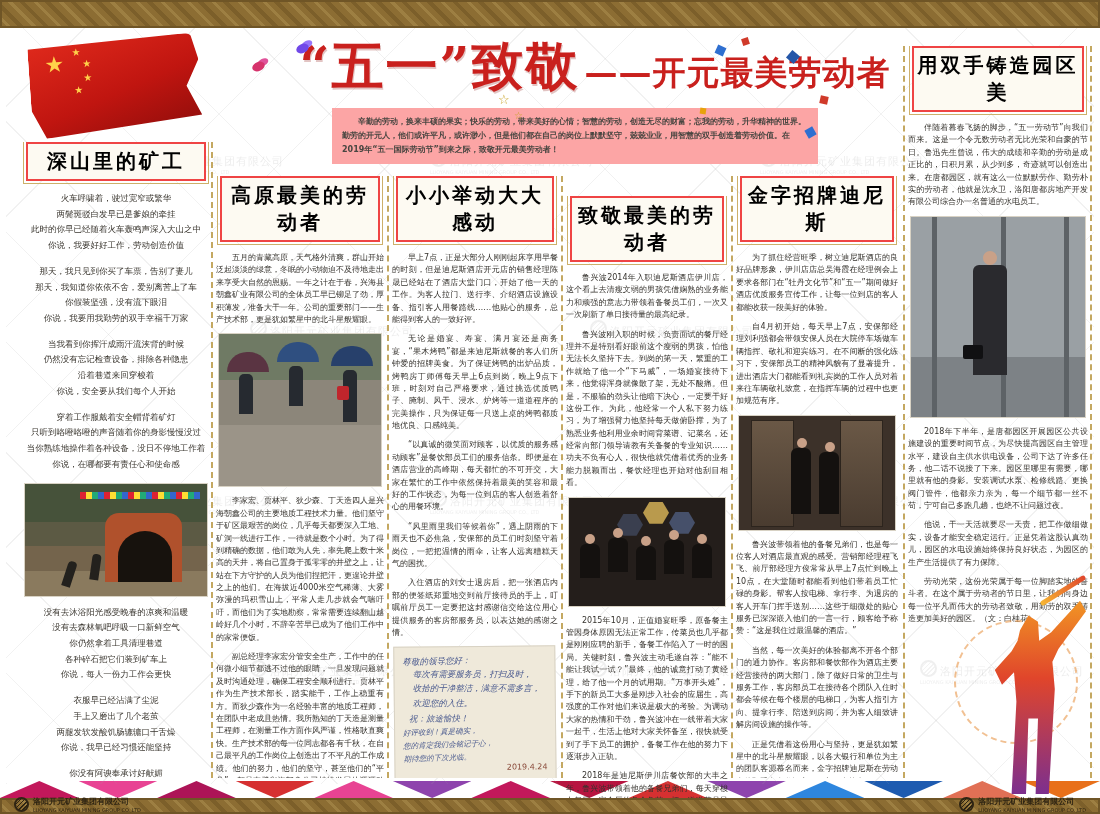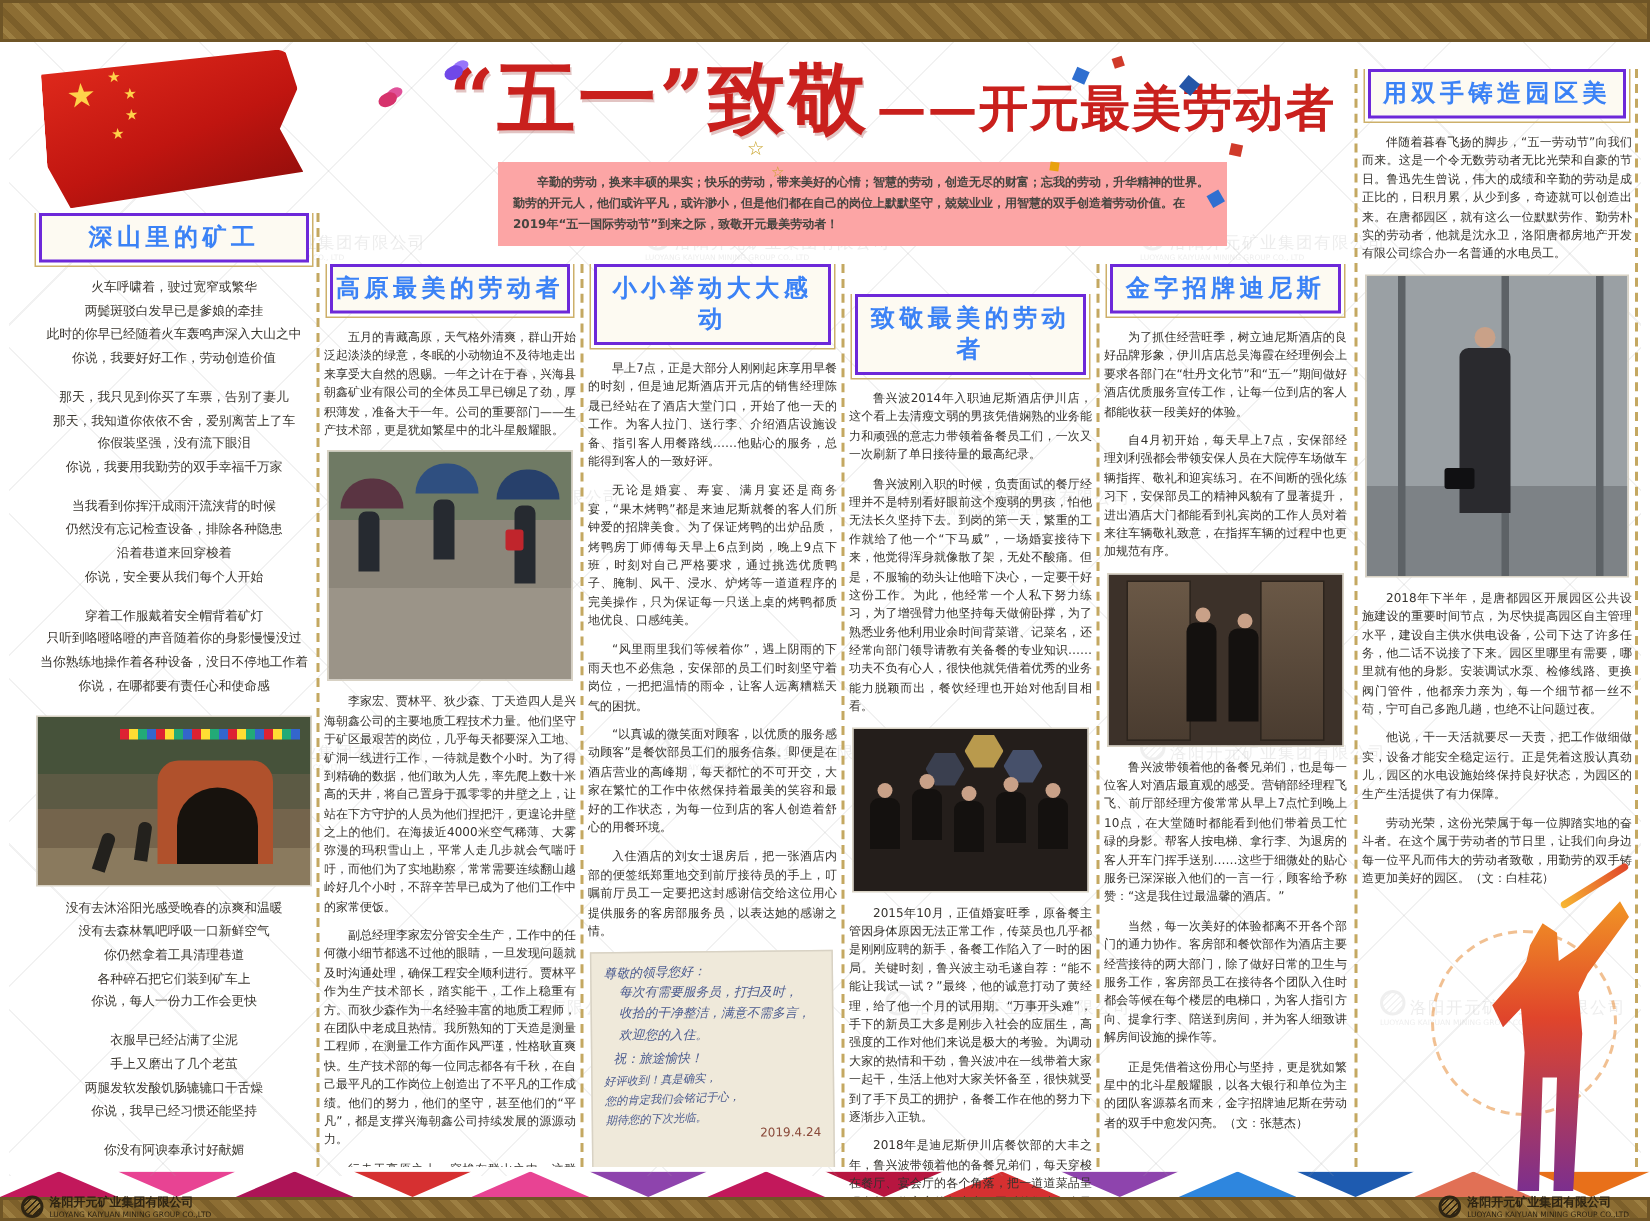--- a/index.html
+++ b/index.html
@@ -35,22 +35,22 @@
   .gold-star{position:absolute;color:#c9a227;font-size:13px;z-index:5;}
   .butterfly{position:absolute;width:13px;height:9px;background:#d6336c;border-radius:60% 60% 60% 60%;z-index:5;
              box-shadow:6px -2px 0 -1px #e0529a;transform:rotate(-25deg);}
   .confetti{position:absolute;z-index:5;}
   #intro-box{position:absolute;left:332px;top:108px;width:466px;z-index:4;background:#fca5a5;
              padding:7px 10px;color:#474540;font-size:8px;line-height:1.75;}
   #intro-box p{margin:0;white-space:pre-line;text-indent:2em;font-weight:bold;}
   
   .col{position:absolute;overflow:hidden;z-index:4;}
   .sep{position:absolute;width:0;border-left:2px dashed #c4a861;z-index:3;}
-  .hbox{border:2px solid #6d28d9;outline:1px solid #cdb06a;outline-offset:2px;background:#fdfaf2;
-        padding:4px 2px;text-align:center;color:#3b82f6;font-weight:bold;font-size:16px;letter-spacing:3px;
+  .hbox{border:2px solid #ef4444;outline:1px solid #cdb06a;outline-offset:2px;background:#fdfaf2;
+        padding:4px 2px;text-align:center;color:#000000;font-weight:bold;font-size:20px;letter-spacing:3px;
         font-family:"DejaVu Serif",serif;margin:0 4px 10px;}
   .p{font-size:8px;line-height:1.55;text-align:justify;text-indent:2em;margin:0 0 7px;color:#35322d;}
   .stanza{font-size:8.5px;line-height:1.85;text-align:center;margin:0 0 10px;color:#3a362f;white-space:pre-line;}
   .photo{margin:2px 2px 8px;border:1px solid #d8d2c4;position:relative;overflow:hidden;}
   
   #ph-mine{height:112px;background:linear-gradient(180deg,#46523a 0 34%,#5c5a44 34% 55%,#74644c 55% 78%,#8a7a5e 78% 100%);}
   #ph-mine .portal{position:absolute;right:14%;top:26%;width:42%;height:62%;background:#b0512c;border-radius:14px 14px 0 0;}
   #ph-mine .tunnel{position:absolute;right:19%;top:42%;width:30%;height:46%;background:#17120d;border-radius:50% 50% 0 0;}
   #ph-mine .flags{position:absolute;left:30%;top:8%;width:66%;height:7px;
       background:repeating-linear-gradient(90deg,#d23 0 6px,#fd3 6px 12px,#2a7 12px 18px,#36c 18px 24px);}
@@ -194,22 +194,22 @@
     </div>
     <p class="p">李家宏、贾林平、狄少森、丁天造四人是兴海朝鑫公司的主要地质工程技术力量。他们坚守于矿区最艰苦的岗位，几乎每天都要深入工地、矿洞一线进行工作，一待就是数个小时。为了得到精确的数据，他们敢为人先，率先爬上数十米高的天井，将自己置身于孤零零的井壁之上，让站在下方守护的人员为他们捏把汗，更遑论井壁之上的他们。在海拔近4000米空气稀薄、大雾弥漫的玛积雪山上，平常人走几步就会气喘吁吁，而他们为了实地勘察，常常需要连续翻山越岭好几个小时，不辞辛苦早已成为了他们工作中的家常便饭。</p>
     <p class="p">副总经理李家宏分管安全生产，工作中的任何微小细节都逃不过他的眼睛，一旦发现问题就及时沟通处理，确保工程安全顺利进行。贾林平作为生产技术部长，踏实能干，工作上稳重有方。而狄少森作为一名经验丰富的地质工程师，在团队中老成且热情。我所熟知的丁天造是测量工程师，在测量工作方面作风严谨，性格耿直爽快。生产技术部的每一位同志都各有千秋，在自己最平凡的工作岗位上创造出了不平凡的工作成绩。他们的努力，他们的坚守，甚至他们的“平凡”，都是支撑兴海朝鑫公司持续发展的源源动力。</p>
     <p class="p">行走于高原之上，穿梭在群山之中，这群人，用自己的实际行动诠释了工作之于生活的深刻涵义。他们是坚守在矿区一线岗位上每一位劳动者最好的榜样；他们是玛温根矿区最具风采和魅力的践行者；他们是兴海朝鑫公司最美的劳动者。（文：马高松）</p>
   </div>
 
   <div class="col" style="left:392px;top:176px;width:166px;height:602px;">
     <div class="hbox">小小举动大大感动</div>
     <p class="p">早上7点，正是大部分人刚刚起床享用早餐的时刻，但是迪尼斯酒店开元店的销售经理陈晟已经站在了酒店大堂门口，开始了他一天的工作。为客人拉门、送行李、介绍酒店设施设备、指引客人用餐路线……他贴心的服务，总能得到客人的一致好评。</p>
     <p class="p">无论是婚宴、寿宴、满月宴还是商务宴，“果木烤鸭”都是来迪尼斯就餐的客人们所钟爱的招牌美食。为了保证烤鸭的出炉品质，烤鸭房丁师傅每天早上6点到岗，晚上9点下班，时刻对自己严格要求，通过挑选优质鸭子、腌制、风干、浸水、炉烤等一道道程序的完美操作，只为保证每一只送上桌的烤鸭都质地优良、口感纯美。</p>
+    <p class="p">“以真诚的微笑面对顾客，以优质的服务感动顾客”是餐饮部员工们的服务信条。即便是在酒店营业的高峰期，每天都忙的不可开交，大家在繁忙的工作中依然保持着最美的笑容和最好的工作状态，为每一位到店的客人创造着舒心的用餐环境。</p>
     <p class="p">“风里雨里我们等候着你”，遇上阴雨的下雨天也不必焦急，安保部的员工们时刻坚守着岗位，一把把温情的雨伞，让客人远离糟糕天气的困扰。</p>
-    <p class="p">“以真诚的微笑面对顾客，以优质的服务感动顾客”是餐饮部员工们的服务信条。即便是在酒店营业的高峰期，每天都忙的不可开交，大家在繁忙的工作中依然保持着最美的笑容和最好的工作状态，为每一位到店的客人创造着舒心的用餐环境。</p>
     <p class="p">入住酒店的刘女士退房后，把一张酒店内部的便签纸郑重地交到前厅接待员的手上，叮嘱前厅员工一定要把这封感谢信交给这位用心提供服务的客房部服务员，以表达她的感谢之情。</p>
     <div class="photo" id="ph-note">
       <p class="ink" style="transform:rotate(-1deg);">尊敬的领导您好：</p>
       <p class="ink" style="margin-left:10px;transform:rotate(.6deg);">每次有需要服务员，打扫及时，
 收拾的干净整洁，满意不需多言，
 欢迎您的入住。</p>
       <p class="ink" style="margin-left:6px;">祝：旅途愉快！</p>
       <p class="ink" style="font-size:7.5px;transform:rotate(-1.5deg);">好评收到！真是确实，
 您的肯定我们会铭记于心，
 期待您的下次光临。</p>

